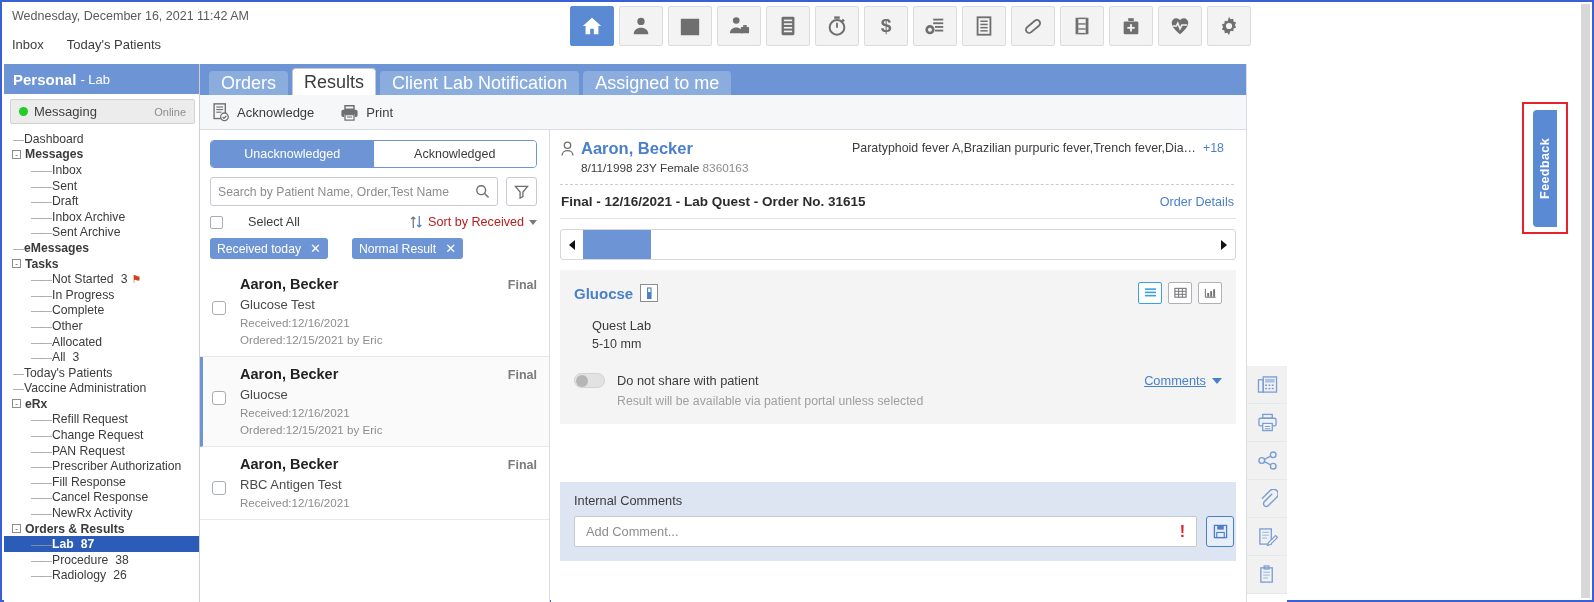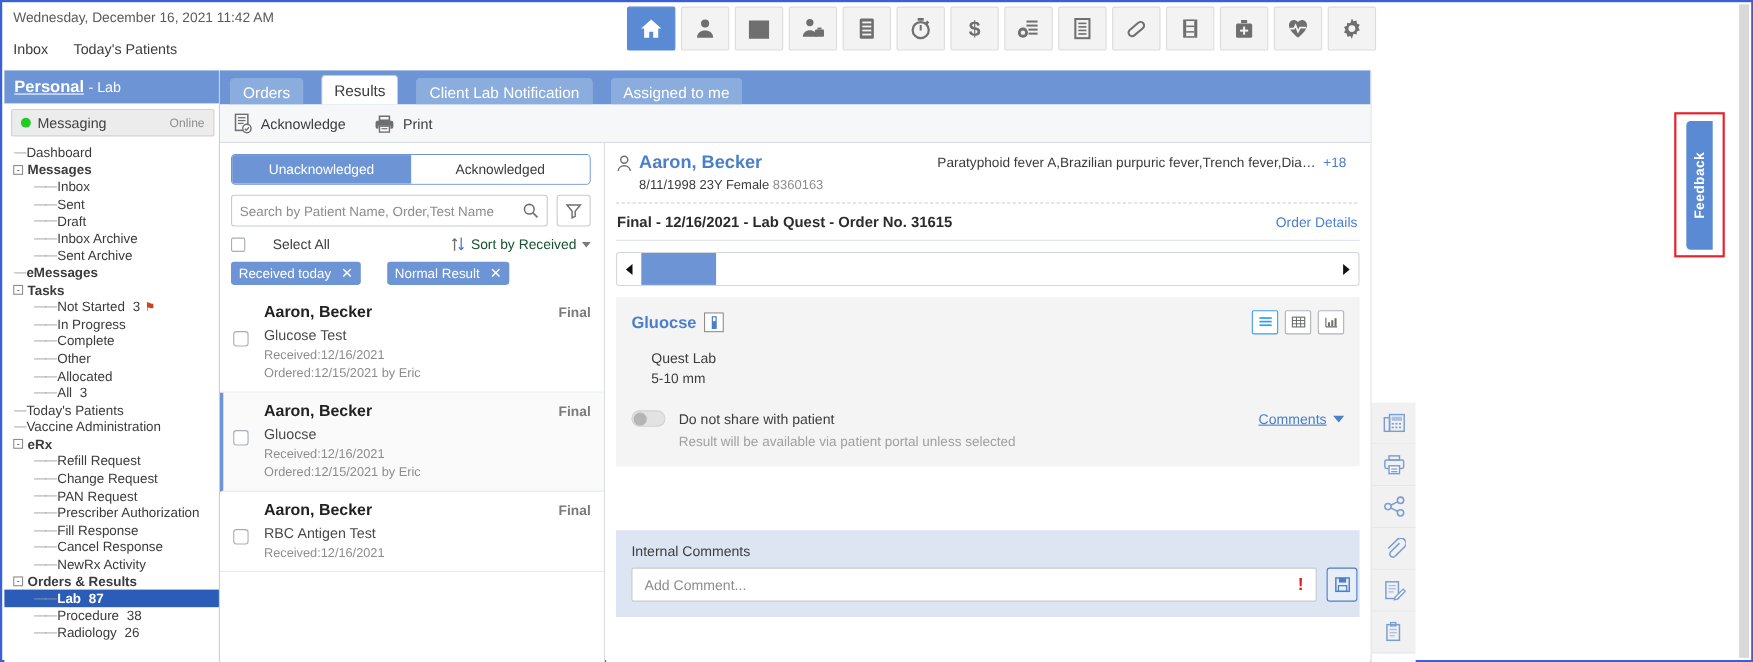--- a/index.html
+++ b/index.html
@@ -41,21 +41,21 @@
   
   .sidebar {
     position: absolute; left: 2px; top: 62px; width: 196px; height: 538px;
     background: #fff; border-right: 1px solid #cfcfcf;
   }
   .sb-header {
     height: 30px; background: #6d94d4; color: #fff;
     display: flex; align-items: center; padding-left: 9px;
     font-size: 15px;
   }
-  .sb-header b { font-weight: bold; text-decoration: underline; }
+  .sb-header b { font-weight: bold; }
   .sb-header i { font-style: normal; font-size: 13px; margin-left: 4px; font-weight: normal; }
   .messaging-bar {
     margin: 5px 4px 0 6px; height: 25px;
     background: #ececec; border: 1px solid #d2d2d2; border-radius: 2px;
     display: flex; align-items: center; padding: 0 8px;
   }
   .msg-dot {
     width: 9px; height: 9px; border-radius: 50%;
     background: #22cc22; margin-right: 6px;
   }
@@ -83,22 +83,22 @@
   .tnode.sel { background: #2a5cb8; }
   .tnode.sel .txt, .tnode.sel .cnt { color: #fff; font-weight: bold; }
   .alert-pin { color: #d2401e; margin-left: 4px; font-size: 11px; }
 
   
   .tabstrip {
     position: absolute; left: 198px; top: 62px; width: 1046px; height: 31px;
     background: #6d94d4; display: flex; align-items: flex-end; padding-left: 9px;
   }
   .tab {
-    height: 24px; padding: 0 11px; margin-right: 16px;
-    background: #8badde; color: #fff; font-size: 14px;
+    height: 24px; padding: 0 11px; margin-right: 4px;
+    background: #8badde; color: #fff; font-size: 18px;
     border-radius: 4px 4px 0 0; display: flex; align-items: center;
     cursor: pointer; border: 1px solid #8badde; border-bottom: none;
   }
   .tab.active {
     background: #fff; color: #3c3c3c; height: 27px;
     border-color: #c9c9c9;
   }
 
   
   .actionbar {
@@ -144,21 +144,21 @@
     margin: 9px 12px 0 10px; display: flex; align-items: center;
     justify-content: space-between;
   }
   .selall { display: flex; align-items: center; gap: 25px; cursor: pointer; }
   .cbox {
     width: 13px; height: 13px; border: 1px solid #a8adb5;
     border-radius: 2px; background: #fff;
   }
   .selall span { font-size: 12.6px; color: #3c3c3c; }
   .sortby { display: flex; align-items: center; gap: 5px; cursor: pointer; }
-  .sortby span { font-size: 12.6px; color: #14532d; }
+  .sortby span { font-size: 12.6px; color: #b91c1c; }
   .caret-d {
     width: 0; height: 0; border-left: 4px solid transparent;
     border-right: 4px solid transparent; border-top: 5px solid #7a7a7a;
   }
 
   .chips { margin: 9px 10px 0 10px; display: flex; gap: 24px; }
   .chip {
     background: #6d94d4; color: #fff; font-size: 12.2px;
     border-radius: 3px; height: 21px; padding: 0 7px;
     display: flex; align-items: center; gap: 9px; cursor: pointer;

